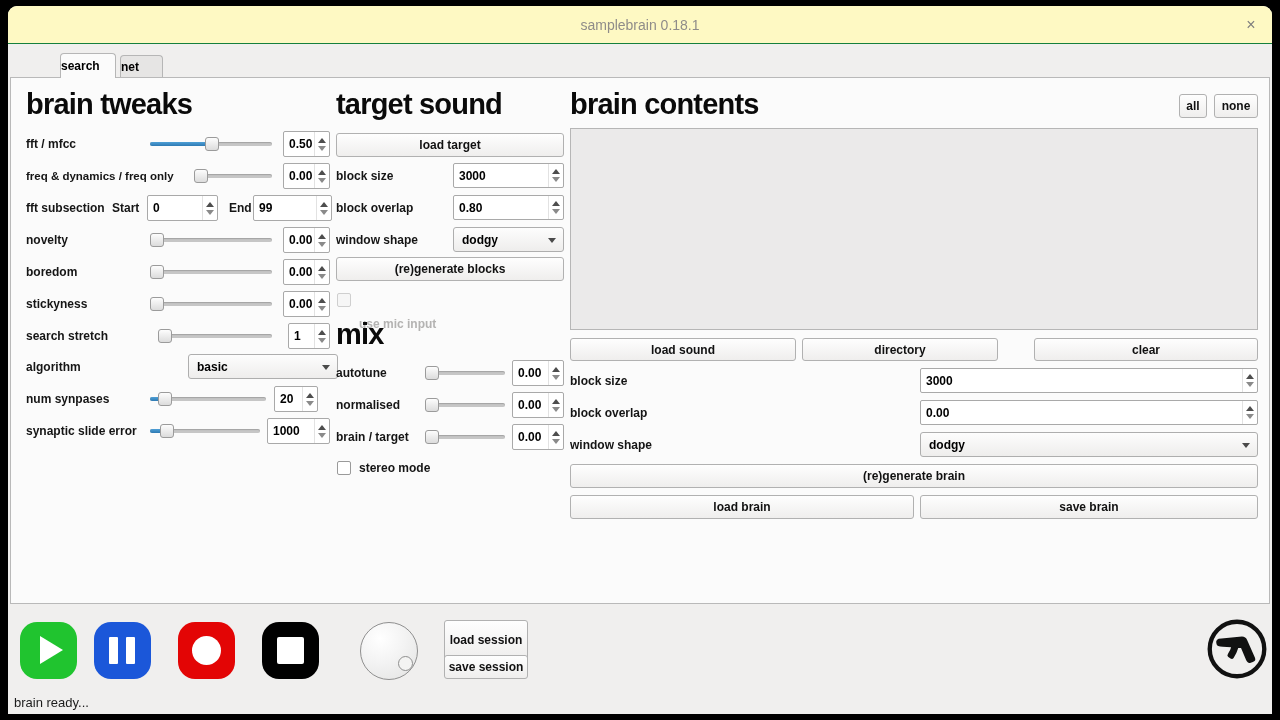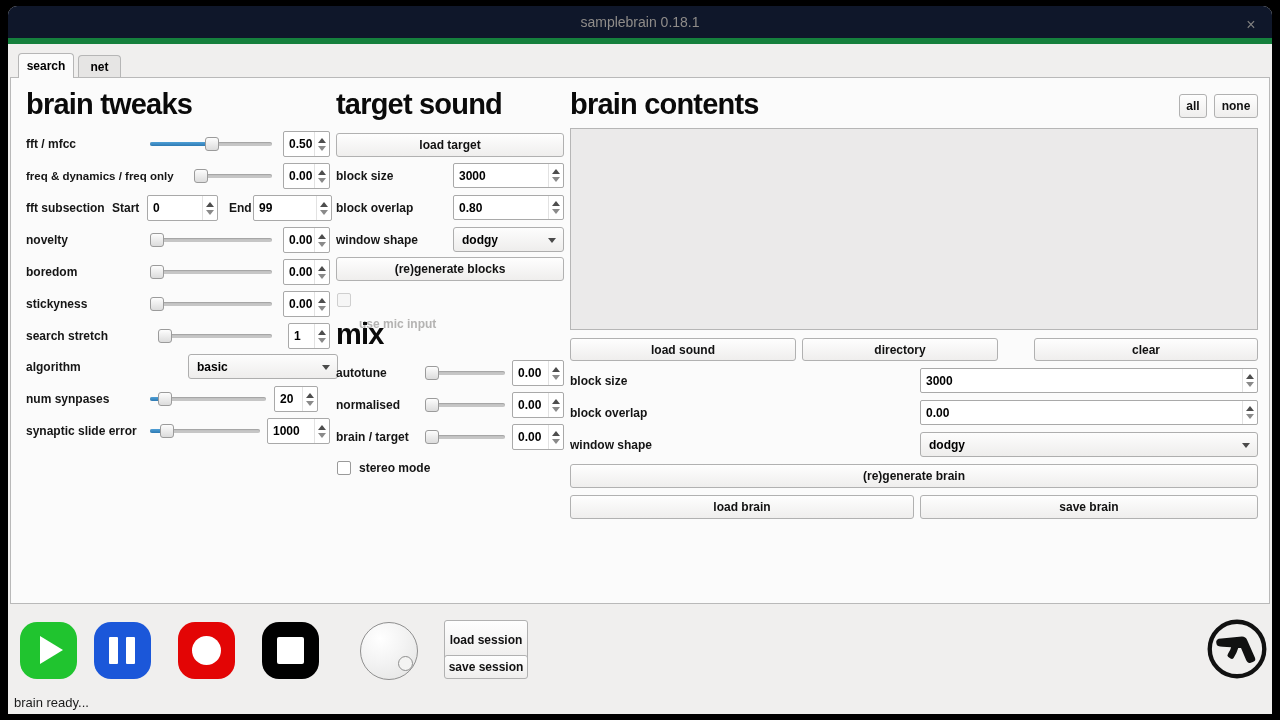--- a/index.html
+++ b/index.html
@@ -1,27 +1,27 @@
 <!DOCTYPE html>
 <html><head>
 <meta charset="utf-8">
 <style>
   * { margin:0; padding:0; box-sizing:border-box; }
   html,body { width:1280px; height:720px; background:#000; overflow:hidden;
     font-family:"Liberation Sans", sans-serif; }
   .window { position:absolute; left:8px; top:6px; width:1264px; height:708px;
     background:#f0efee; border-radius:9px 9px 0 0; }
   .titlebar { position:absolute; left:0; top:0; width:100%; height:38px;
-    background:#0f172a; border-bottom:6px solid #15803d; border-radius:9px 9px 0 0;
+    background:#fef9c3; border-bottom:1px solid #15803d; border-radius:9px 9px 0 0;
     display:flex; align-items:center; justify-content:center; }
   .title { font-size:14px; color:#8f8c89; }
   .closex { position:absolute; right:12px; top:10px; font-size:16px; color:#7f7f7f;
     width:18px; height:18px; text-align:center; line-height:18px; cursor:default; }
-  .tab { position:absolute; font-weight:bold; font-size:12px; text-align:center;
-    border:1px solid #b6b6b6; border-bottom:none; border-radius:4px 4px 0 0; z-index:3; }
+  .tab { position:absolute; font-weight:bold; font-size:12px; text-align:left;
+    border:1px solid #b6b6b6; border-bottom:none; border-radius:4px 4px 0 0; z-index:3;margin-left:42px; }
   .tab.active { left:10px; top:47px; width:56px; height:25px; line-height:25px; background:#fbfbfb; }
   .tab.inactive { left:70px; top:49px; width:43px; height:22px; line-height:22px; background:#e6e5e4; }
   .frame { position:absolute; left:2px; top:71px; width:1260px; height:527px;
     background:#fbfbfb; border:1px solid #b9b9b9; z-index:1; }
   .heading { position:absolute; z-index:2; font-weight:bold; font-size:29px;
     letter-spacing:-0.8px; color:#0a0a0a; white-space:nowrap; }
   .row { position:absolute; left:18px; width:306px; height:26px; z-index:2; }
   .label { position:absolute; left:0; top:0; line-height:26px; font-weight:bold;
     font-size:12px; color:#151515; white-space:nowrap; }
   .label.tight { font-size:11.5px; }

